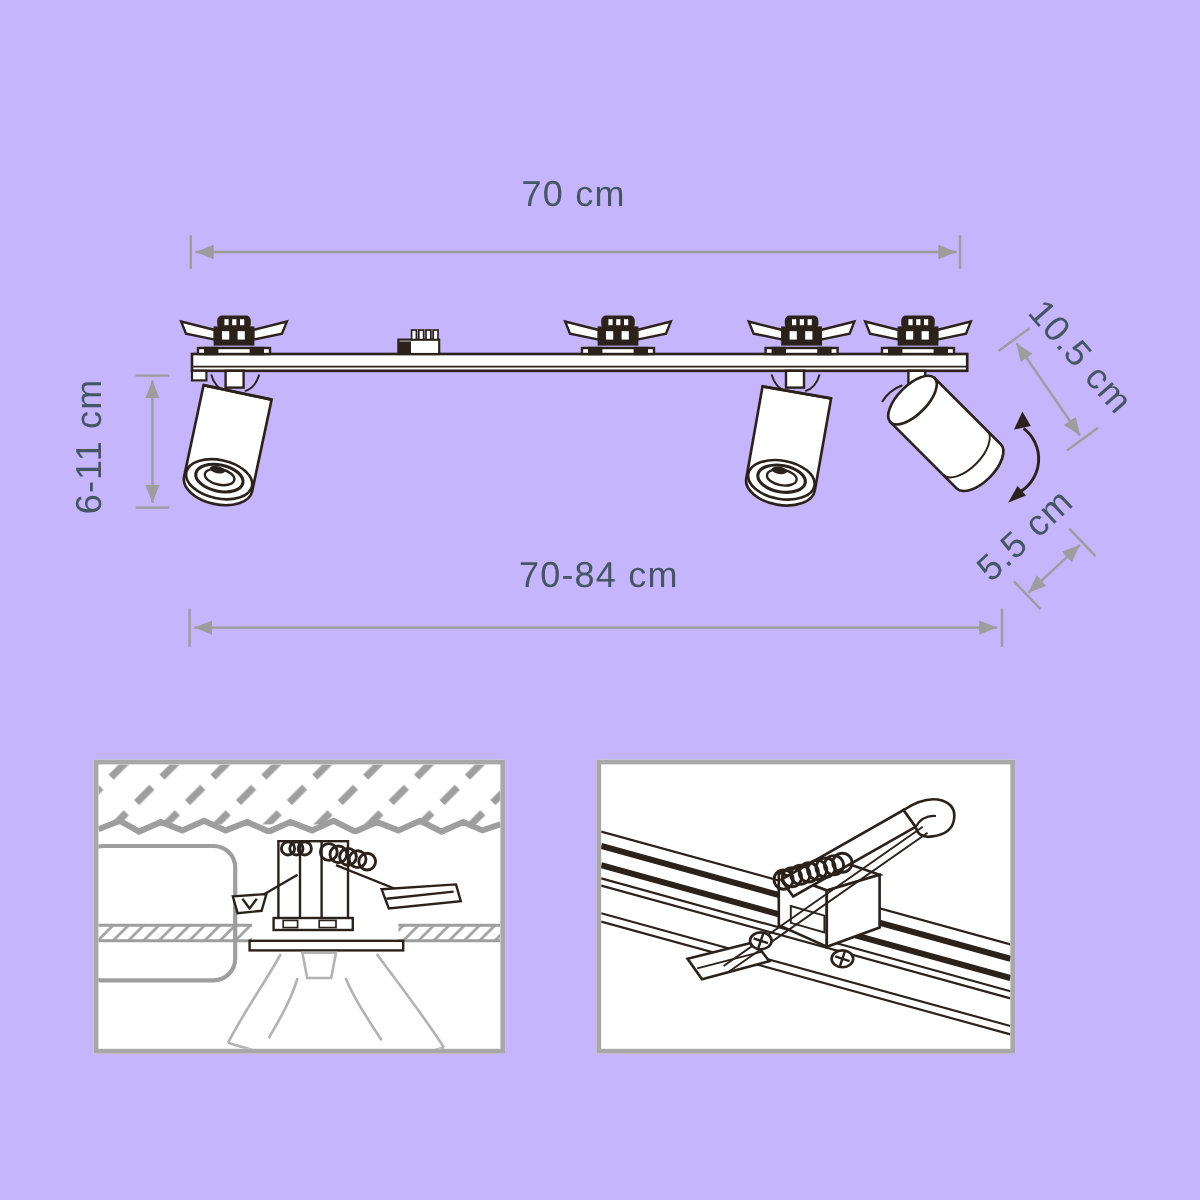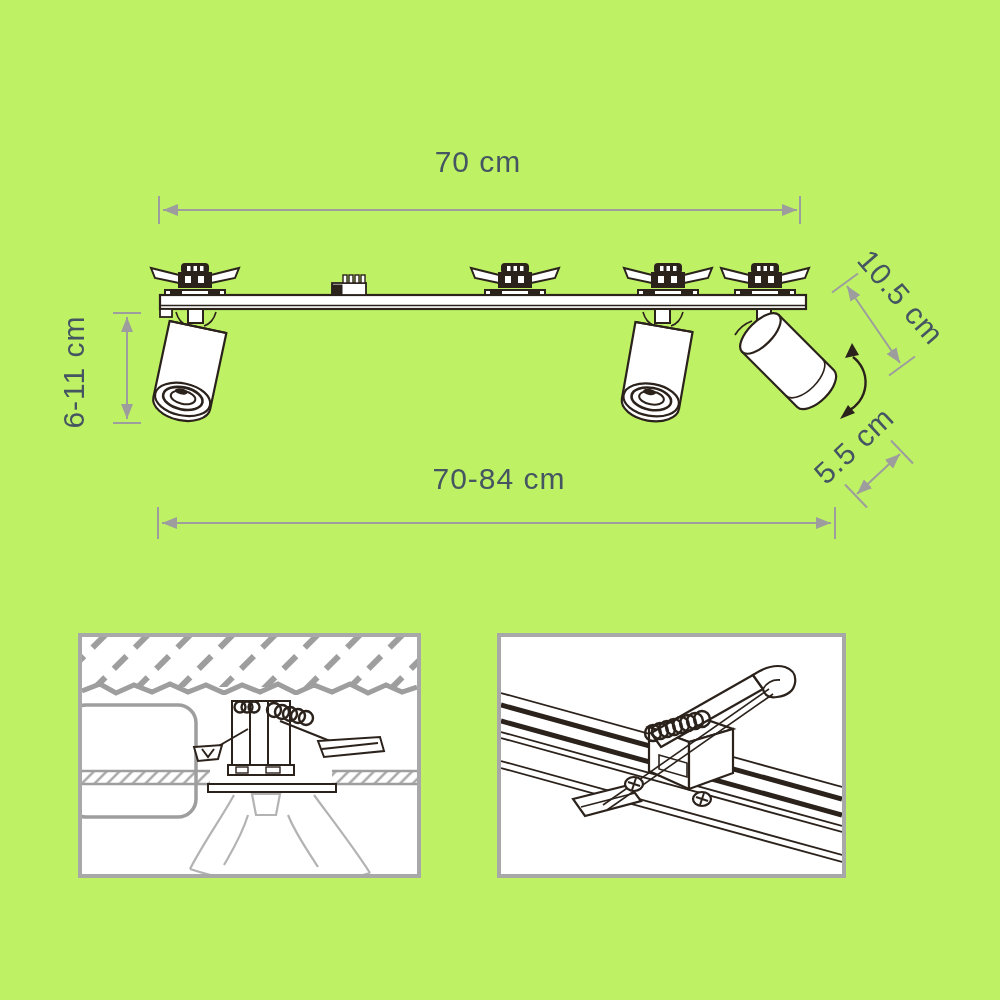--- a/index.html
+++ b/index.html
@@ -1,16 +1,16 @@
 <!DOCTYPE html>
 <html><head>
 <meta charset="utf-8">
 <style>
   html,body{margin:0;padding:0;background:#ffffff;}
-  .canvas{position:relative;width:1000px;height:1000px;background:#bef264;overflow:hidden;
+  .canvas{position:relative;width:1000px;height:1000px;background:#c4b5fd;overflow:hidden;
           font-family:"Liberation Sans",sans-serif;}
   .main-svg{position:absolute;left:0;top:0;}
   .dim-label{font-family:"Liberation Sans",sans-serif;font-size:30px;fill:#455561;letter-spacing:1px;}
   .inset{position:absolute;background:#ffffff;border:4px solid #a8a8a8;box-sizing:border-box;}
   #inset-left{left:78px;top:633px;width:343px;height:245px;}
   #inset-right{left:497px;top:633px;width:349px;height:245px;}
   .inset svg{display:block;}
 </style>
 </head>
 <body>

